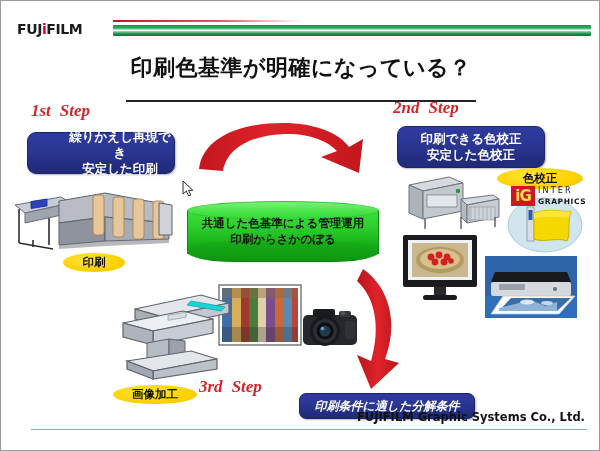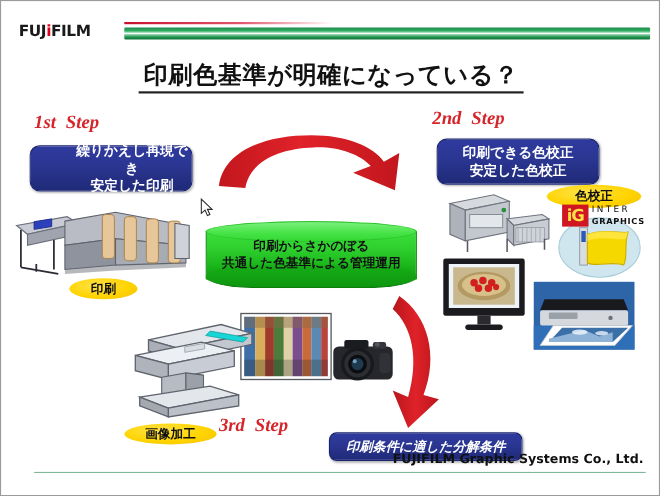--- a/index.html
+++ b/index.html
@@ -62,21 +62,21 @@
     width: 600px;
     text-align: center;
     font-family: "DejaVu Sans", sans-serif;
     font-size: 22px;
     font-weight: bold;
     color: #111111;
     letter-spacing: 0.5px;
   }
   #title .underline-inner {
     border-bottom: 2px solid #222;
-    padding: 0 4px 2px 4px;
+    padding: 0 4px 20px 4px;
   }
 
   
   .step-label {
     position: absolute;
     font-family: "Liberation Serif", "DejaVu Serif", serif;
     font-style: italic;
     font-weight: bold;
     font-size: 17px;
     color: #d6252a;
@@ -317,22 +317,22 @@
       </linearGradient>
     </defs>
     <path d="M2,48 C6,16 44,2 86,2 C118,2 142,12 152,26 L166,18 L162,52 L124,36 L140,30 C130,19 110,12 88,13 C56,14 30,26 26,50 Z" fill="url(#agrad1)"></path>
   </svg>
 
   <div id="cylinder">
     <div class="cyl-body"></div>
     <div class="cyl-bottom"></div>
     <div class="cyl-top"></div>
     <div class="cyl-text">
+      <div>共通した色基準による管理運用</div>
       <div>印刷からさかのぼる</div>
-      <div>共通した色基準による管理運用</div>
     </div>
   </div>
 
   <div class="step-label" id="step2">
     <span class="ord">2nd</span><span>Step</span>
   </div>
 
   <div class="blue-box" id="box2">
     <span>印刷できる色校正</span>
     <span>安定した色校正</span>

